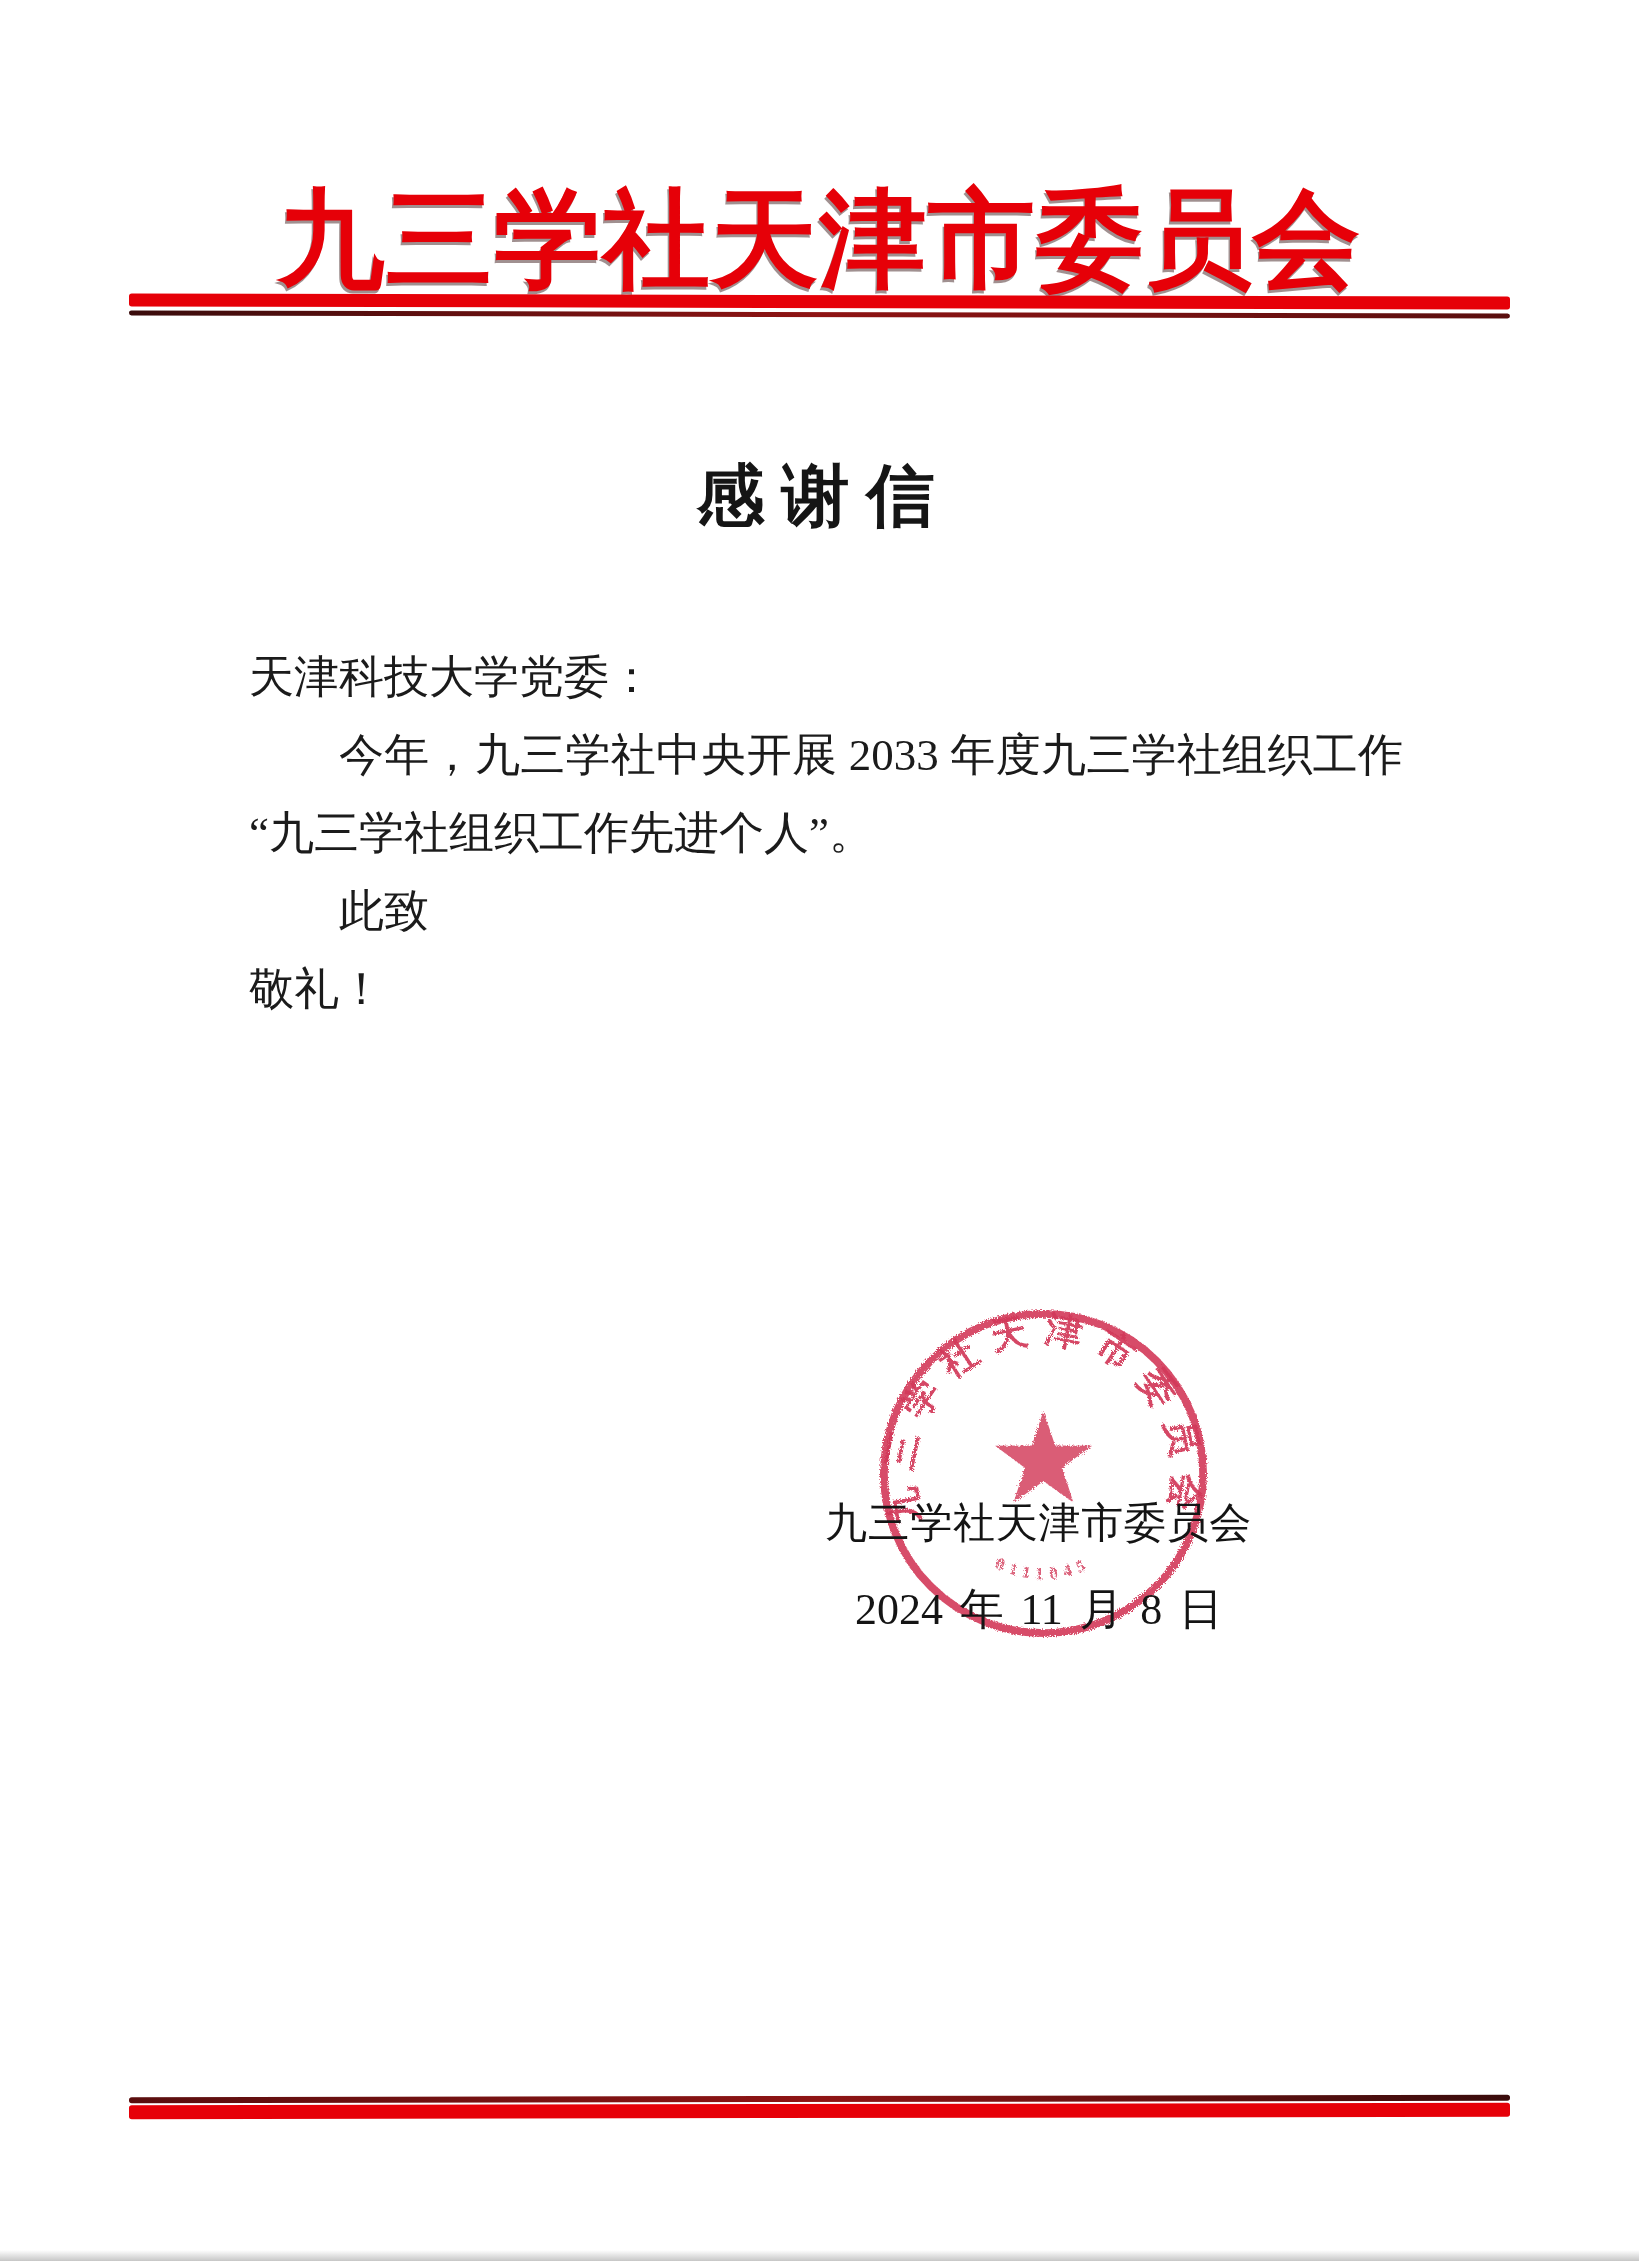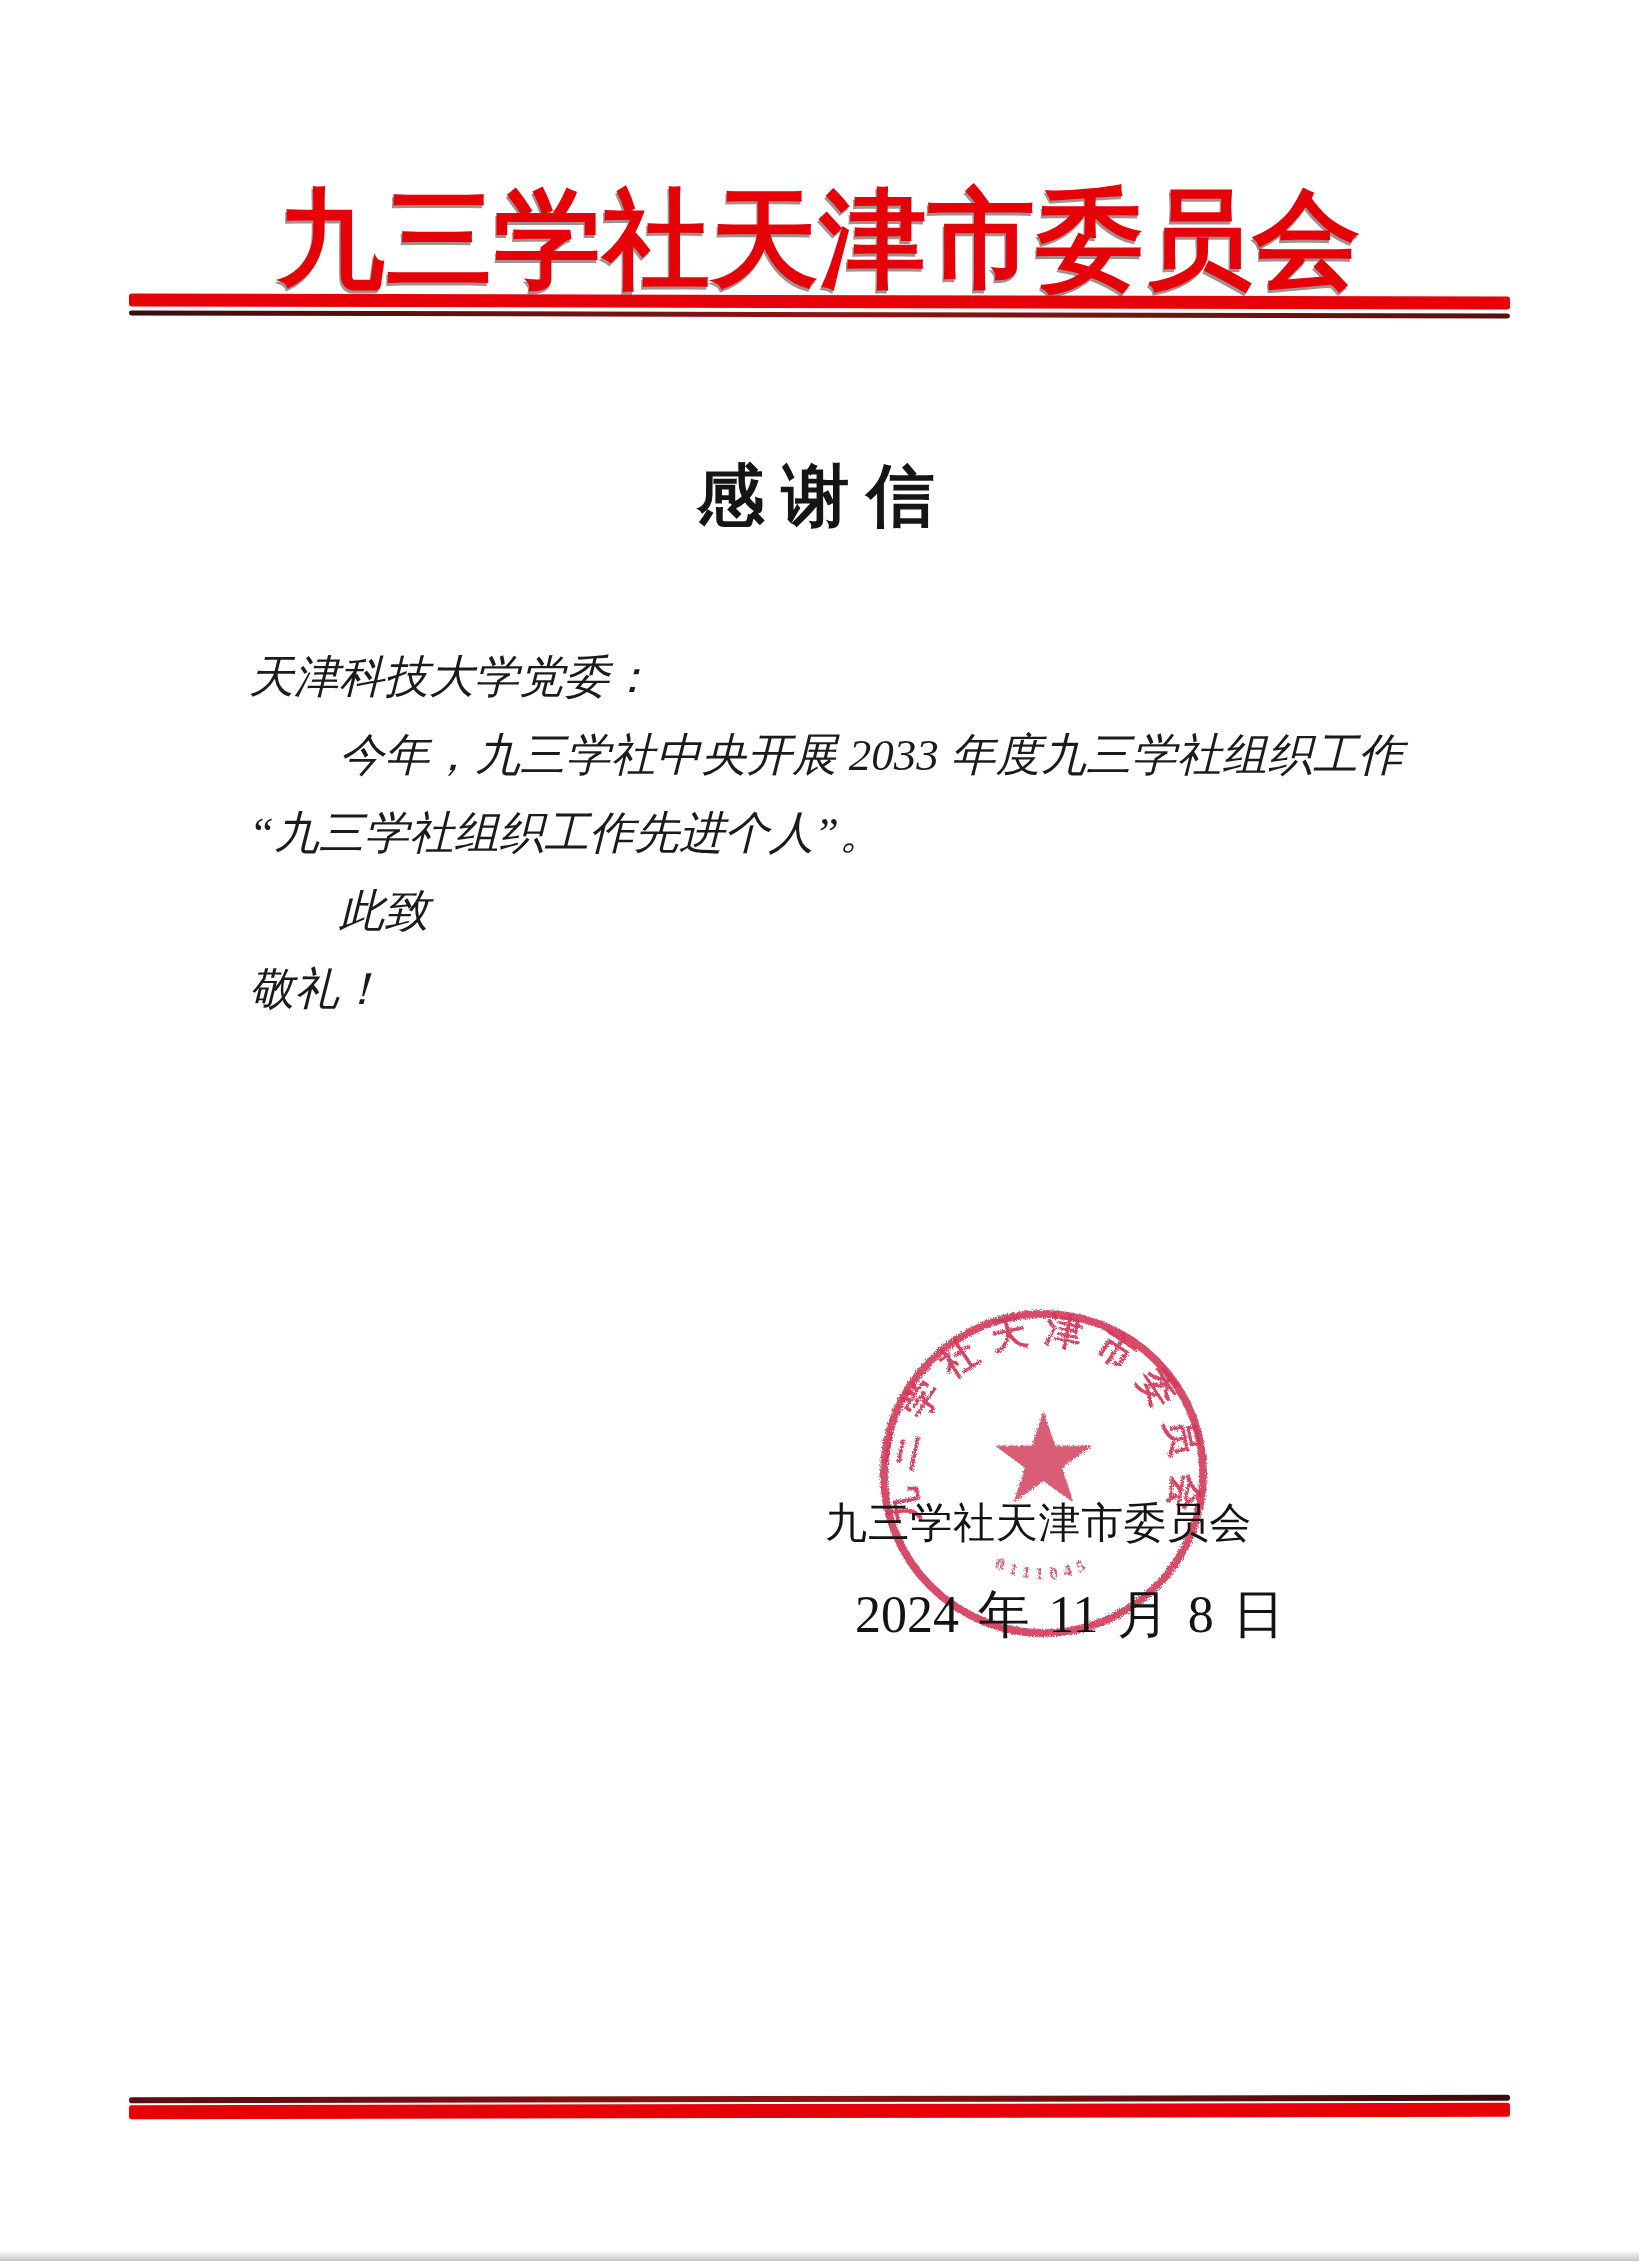--- a/index.html
+++ b/index.html
@@ -34,41 +34,41 @@
   .doc-title{
     position:absolute;left:0;right:8px;top:451px;
     text-align:center;
     font-size:68px;font-weight:bold;color:#151515;
     white-space:nowrap;
   }
   .body-block{
     position:absolute;left:249px;top:638px;width:1154px;
     font-size:45px;line-height:78px;
   }
-  .line{word-break:keep-all;font-style:italic;}
+  .line{word-break:keep-all;}
   .indent{text-indent:2em;}
   .fill{text-align:justify;text-align-last:justify;}
   .bold{font-weight:bold;}
   .seal{
     position:absolute;left:874px;top:1304px;width:339px;height:339px;
     z-index:2;opacity:.93;
   }
   .seal text{
     font-family:"Liberation Serif","DejaVu Serif",serif;
     font-weight:bold;
   }
   .ring-text{font-size:52px;letter-spacing:20px;fill:var(--seal);}
   .code-text{font-size:24px;letter-spacing:9px;fill:var(--seal);opacity:.8;}
   .signature{
     position:absolute;left:825px;top:1495px;z-index:3;
     font-size:42px;letter-spacing:0.7px;white-space:nowrap;color:#141414;
   }
   .date{
     position:absolute;left:855px;top:1580px;z-index:3;
-    font-size:52px;word-spacing:5.7px;white-space:nowrap;color:#141414;
+    font-size:44px;word-spacing:5.7px;white-space:nowrap;color:#141414;
   }
   .scan-edge{
     position:absolute;left:0;bottom:0;width:100%;height:11.3px;
     background:linear-gradient(to bottom,rgba(201,201,201,0),#c6c6c6);
   }
 </style>
 </head>
 <body>
 
 <div class="org-title">九三学社天津市委员会</div>

